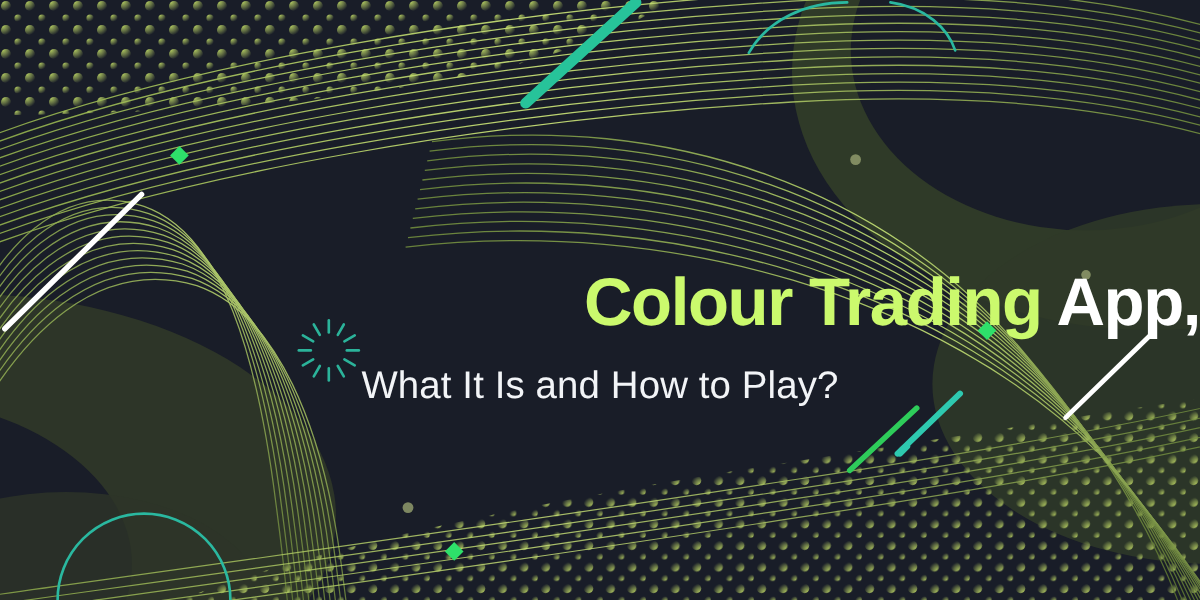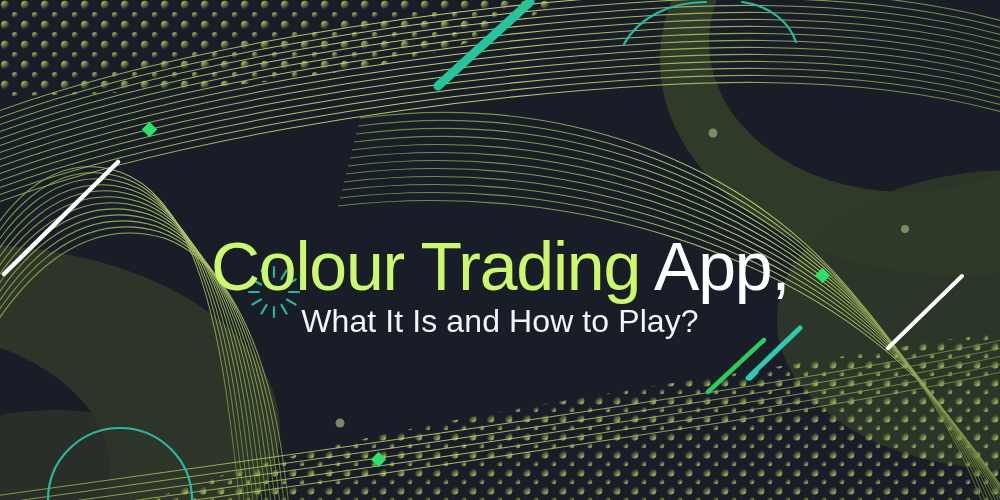--- a/index.html
+++ b/index.html
@@ -25,23 +25,23 @@
   #content {
     position: absolute;
     inset: 0;
     z-index: 5;
   }
   #title {
     position: absolute;
     left: 0;
     right: 0;
     top: 186px;
-    text-align: center;
-    font-size: 68px;
-    font-weight: normal;
+    text-align: right;
+    font-size: 56px;
+    font-weight: bold;
     line-height: 1;
     letter-spacing: -1.2px;
     white-space: nowrap;
   }
   #title .part-green { color: #cbf96d; }
   #title .part-white { color: #ffffff; }
   #subtitle-row {
     position: absolute;
     left: 0;
     right: 0;

